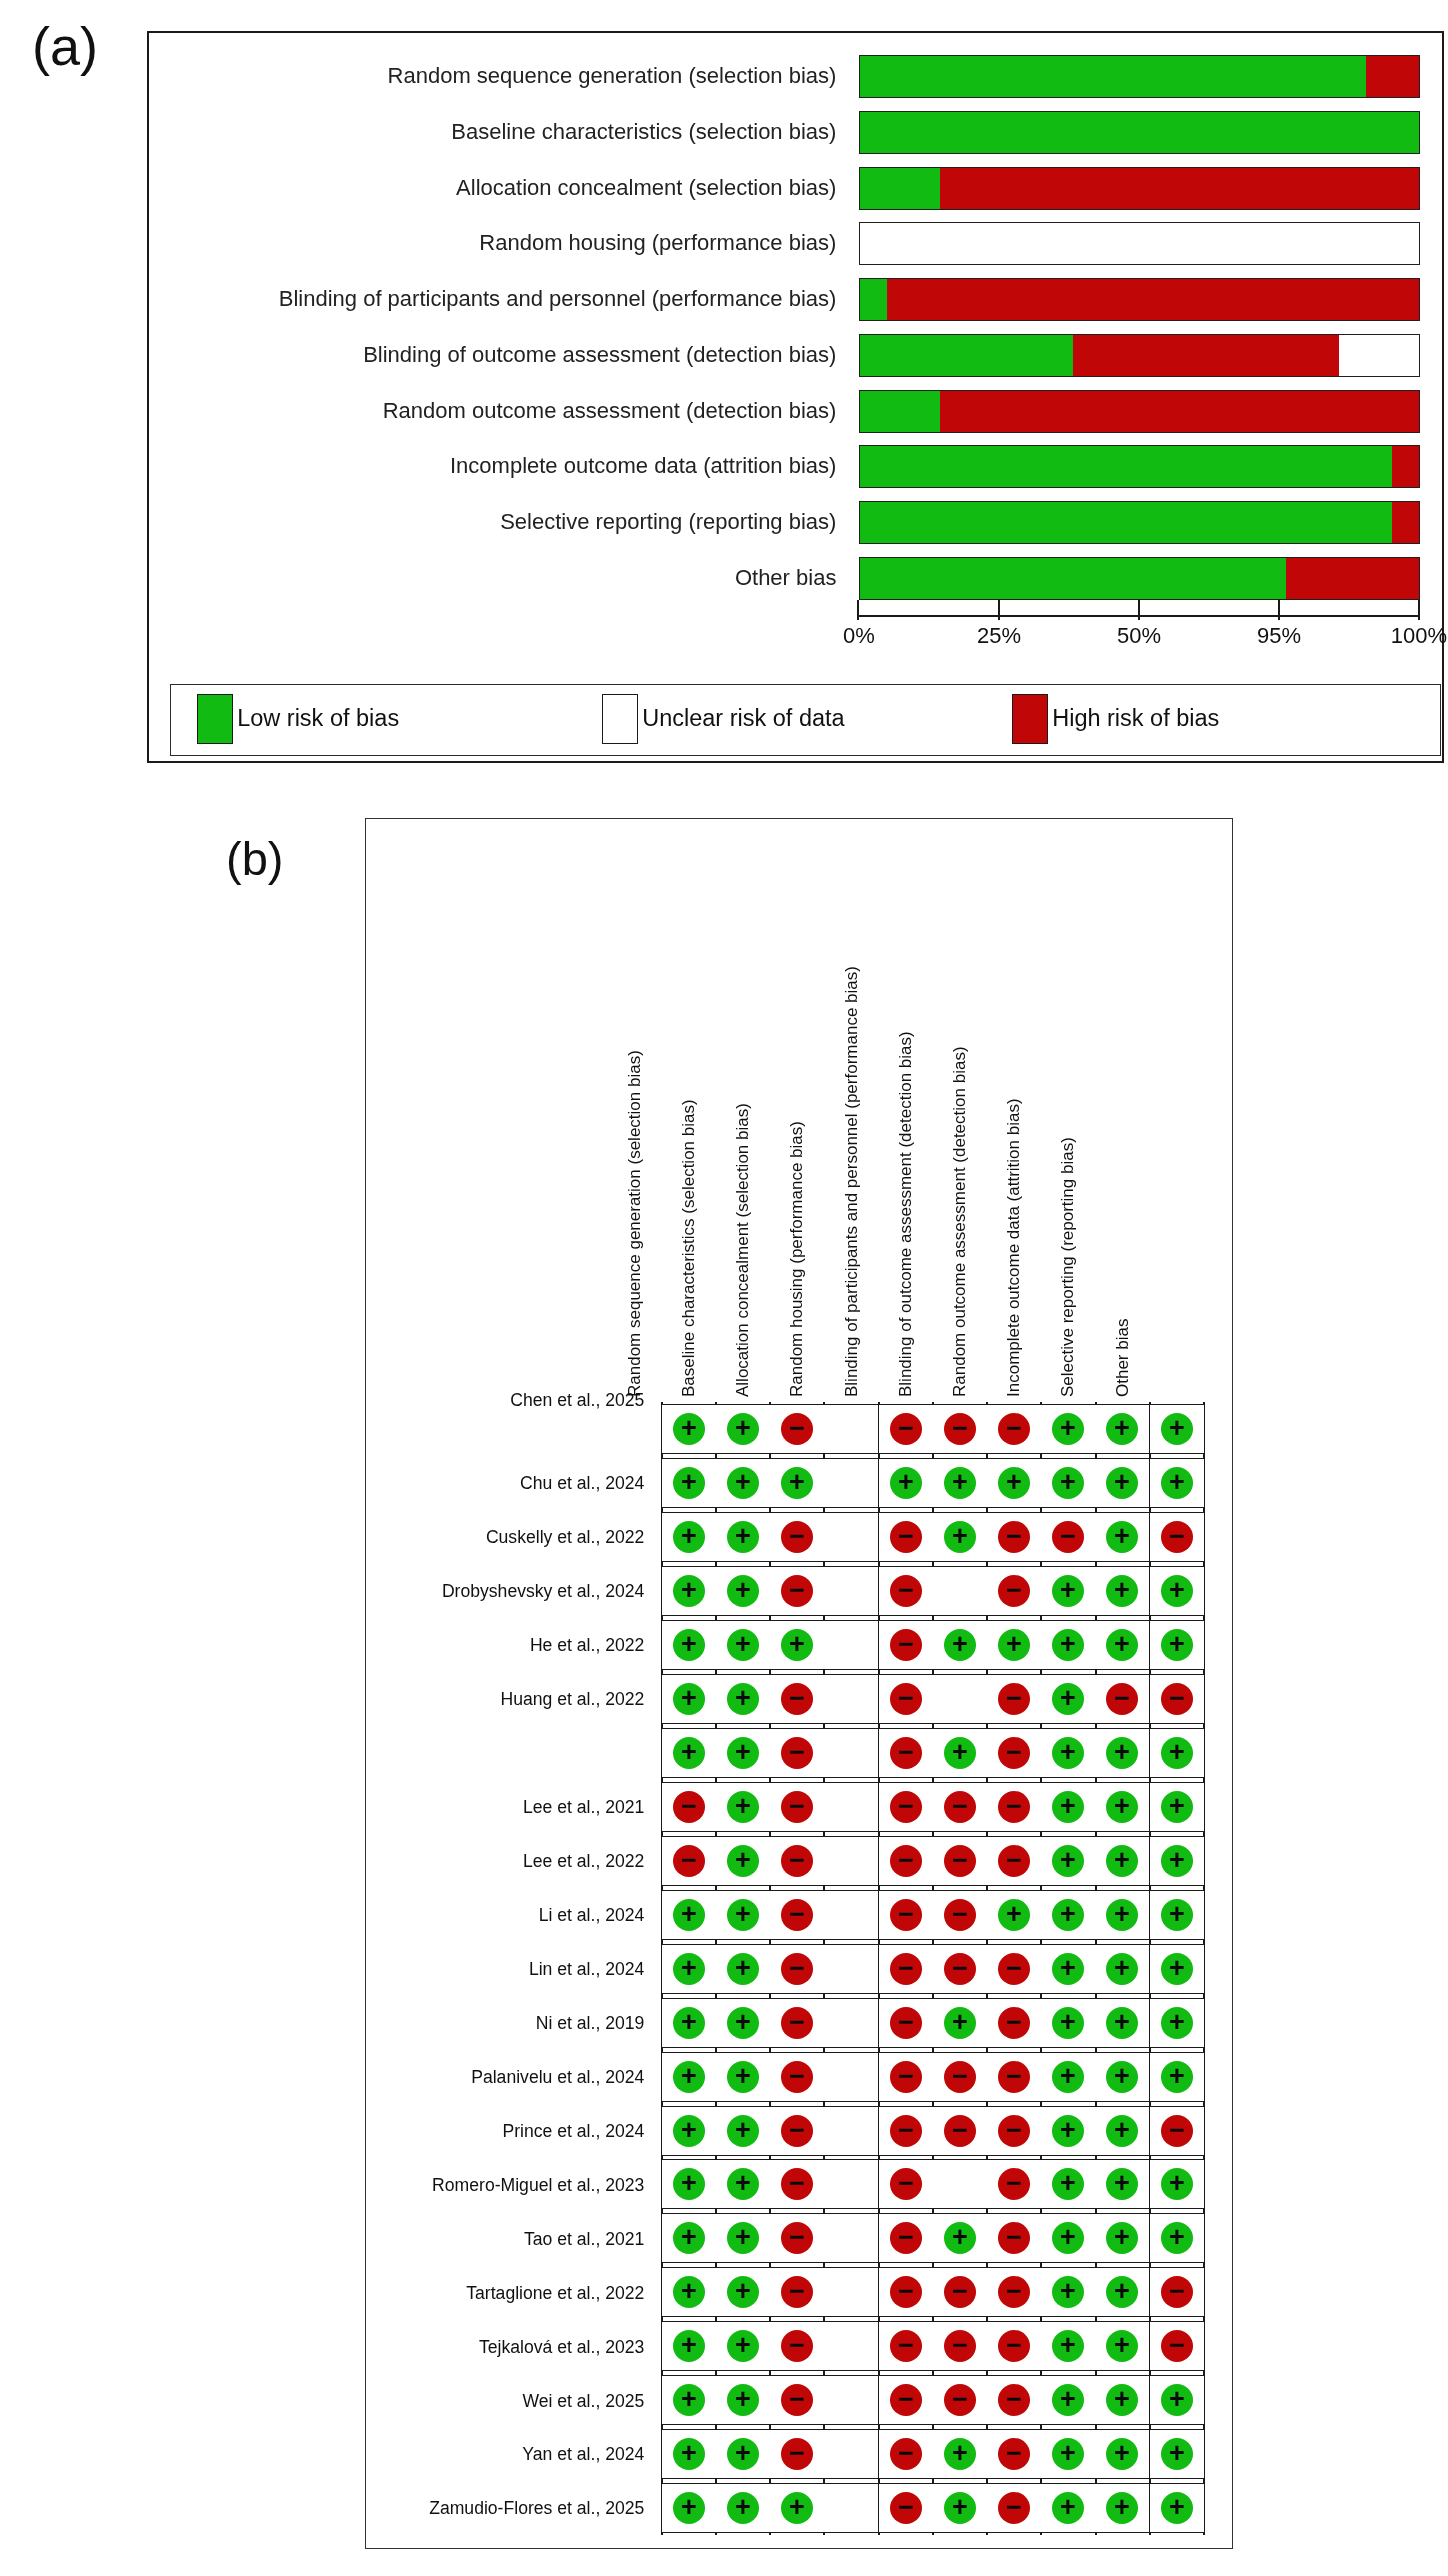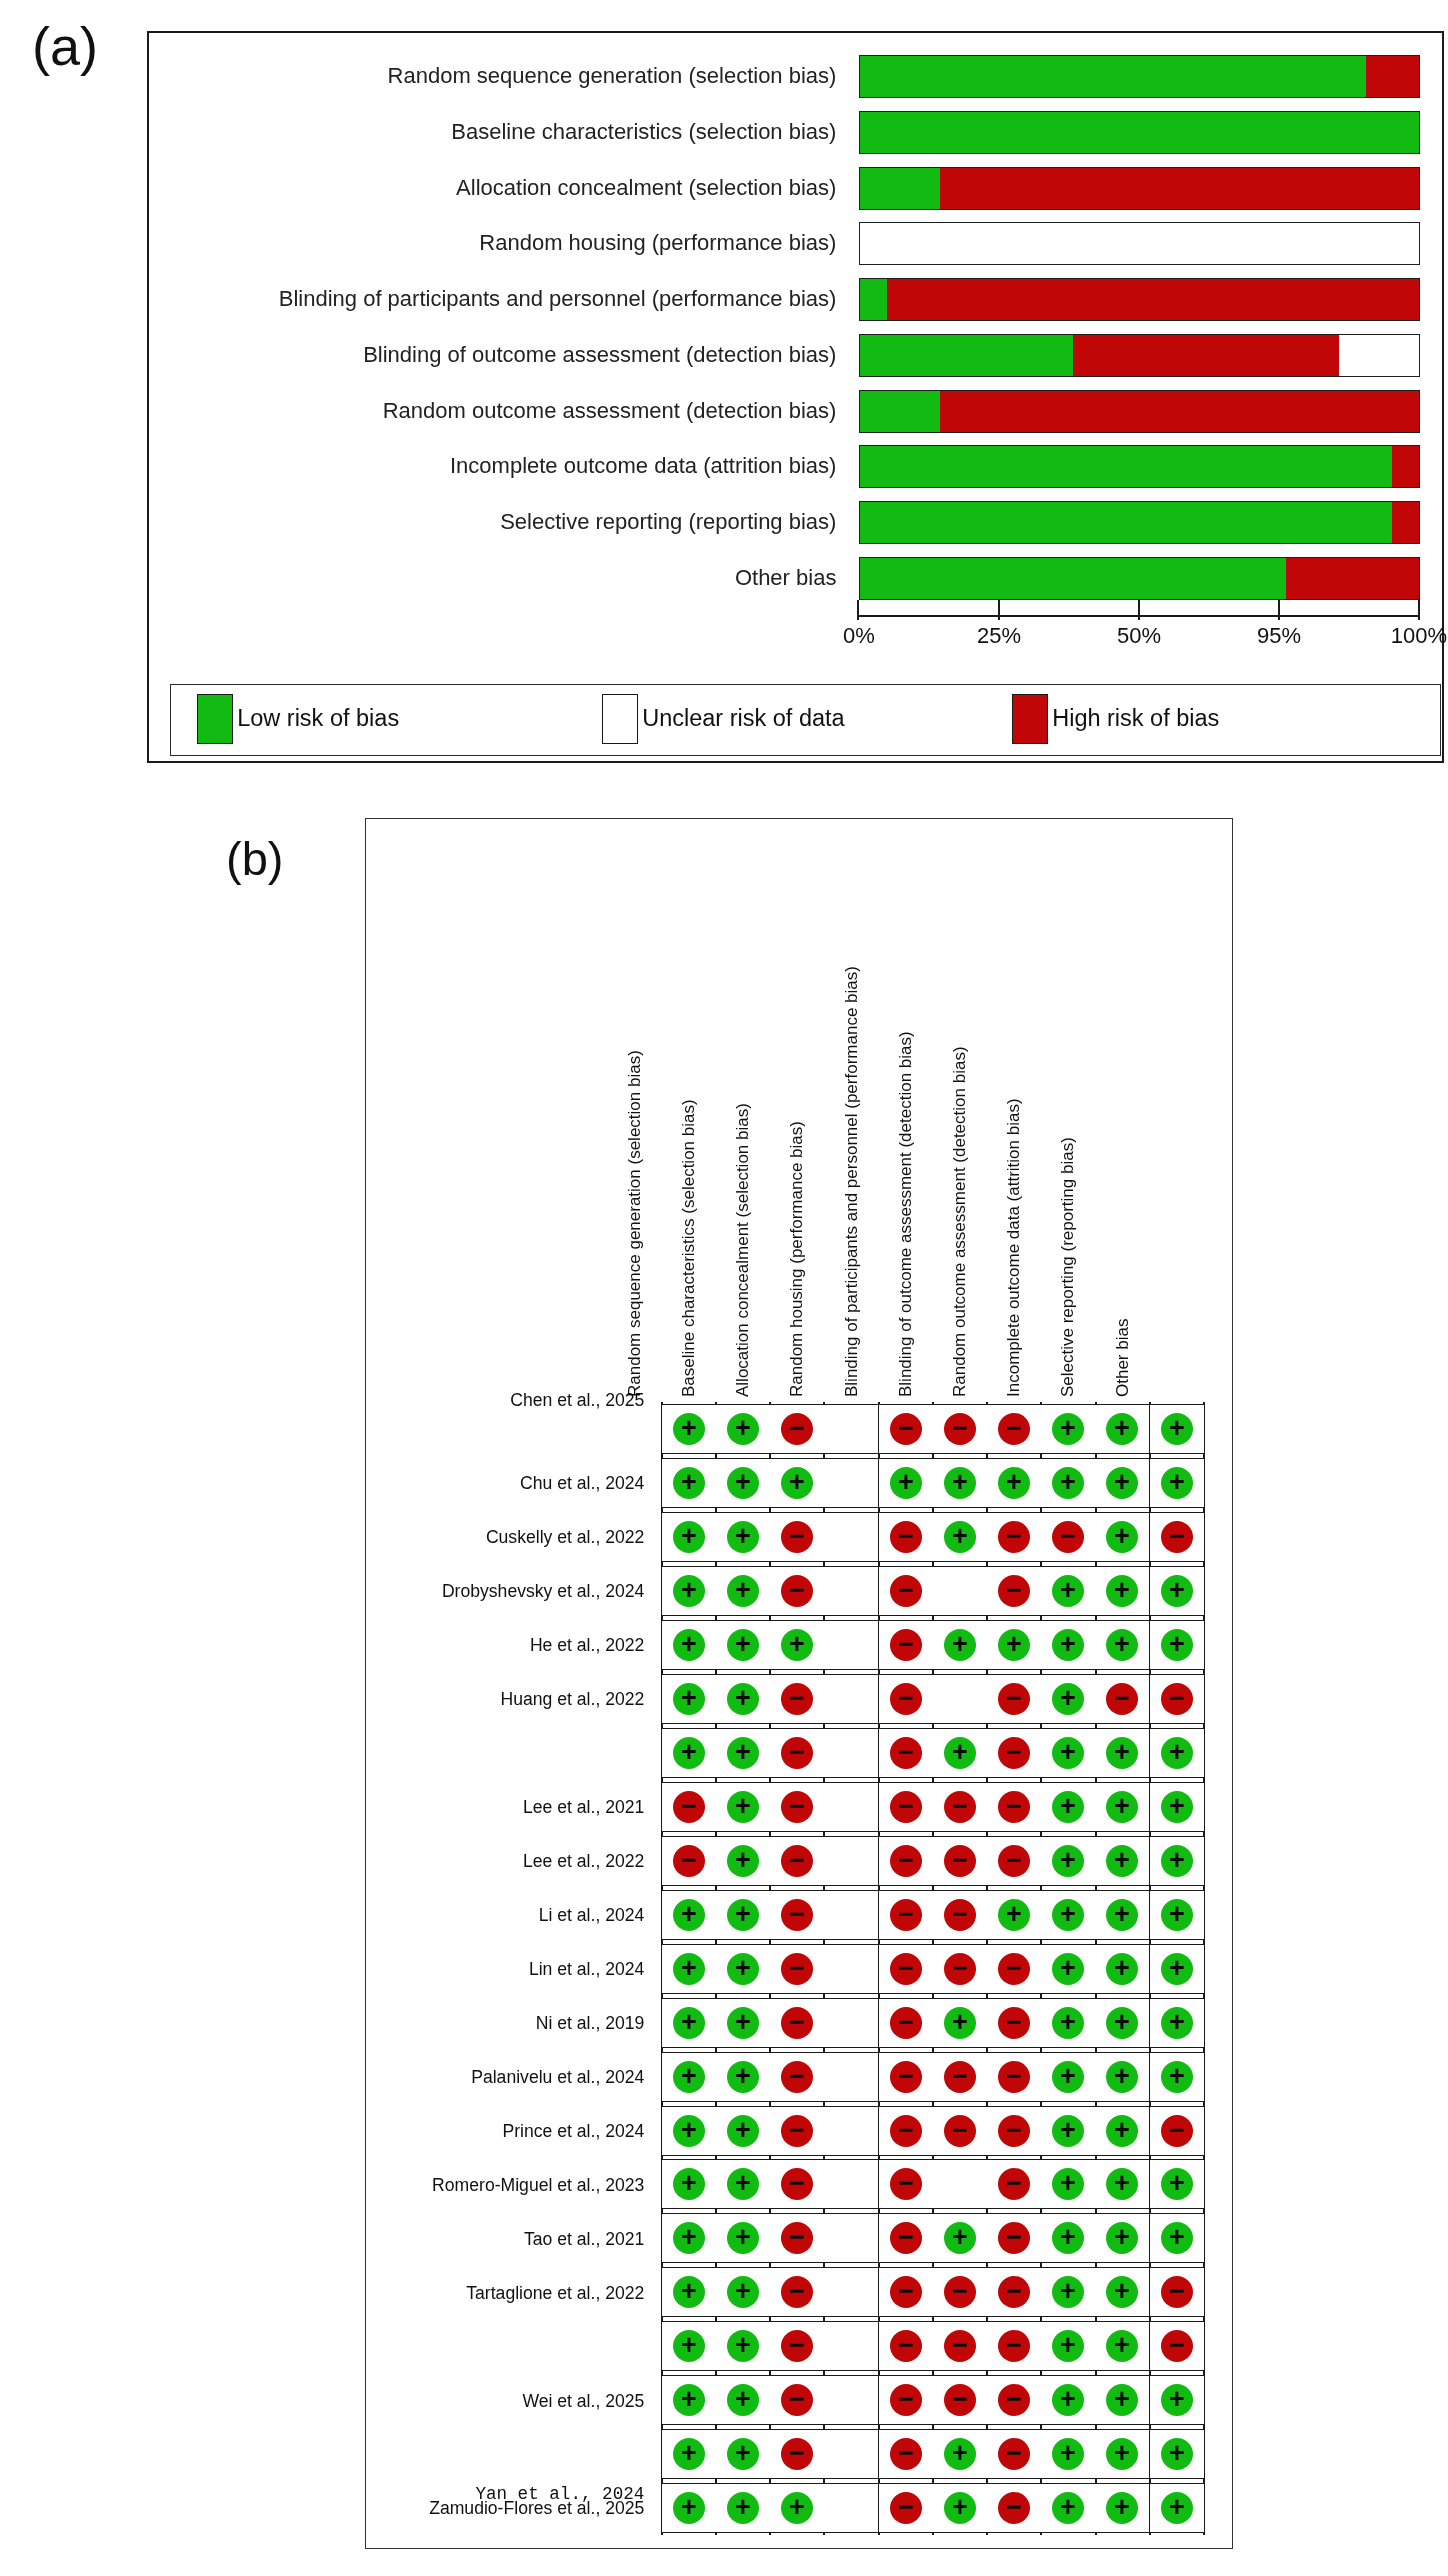--- a/index.html
+++ b/index.html
@@ -960,20 +960,21 @@
       <div class="rob-cell" style="left: 729px; top: 1448px; width: 54px;">
         <div class="rob-circle" style="background: rgb(18, 187, 18);">
           <span class="rob-symbol">+</span>
         </div>
       </div>
       <div class="rob-cell" style="left: 784px; top: 1448px; width: 54px;">
         <div class="rob-circle" style="background: rgb(192, 6, 6);">
           <span class="rob-symbol">−</span>
         </div>
       </div>
+      <div class="study-label" style="top: 1501px;">Tejkalová et al., 2023</div>
       <div class="rob-cell" style="left: 296px; top: 1502px; width: 54px;">
         <div class="rob-circle" style="background: rgb(18, 187, 18);">
           <span class="rob-symbol">+</span>
         </div>
       </div>
       <div class="rob-cell" style="left: 350px; top: 1502px; width: 54px;">
         <div class="rob-circle" style="background: rgb(18, 187, 18);">
           <span class="rob-symbol">+</span>
         </div>
       </div>
@@ -1053,21 +1054,21 @@
       <div class="rob-cell" style="left: 729px; top: 1556px; width: 54px;">
         <div class="rob-circle" style="background: rgb(18, 187, 18);">
           <span class="rob-symbol">+</span>
         </div>
       </div>
       <div class="rob-cell" style="left: 784px; top: 1556px; width: 54px;">
         <div class="rob-circle" style="background: rgb(18, 187, 18);">
           <span class="rob-symbol">+</span>
         </div>
       </div>
-      <div class="study-label" style="top: 1648px; font-family: Liberation Mono, monospace;">Yan et al., 2024</div>
+      <div class="study-label" style="top: 1608px;">Yan et al., 2024</div>
       <div class="rob-cell" style="left: 296px; top: 1610px; width: 54px;">
         <div class="rob-circle" style="background: rgb(18, 187, 18);">
           <span class="rob-symbol">+</span>
         </div>
       </div>
       <div class="rob-cell" style="left: 350px; top: 1610px; width: 54px;">
         <div class="rob-circle" style="background: rgb(18, 187, 18);">
           <span class="rob-symbol">+</span>
         </div>
       </div>

